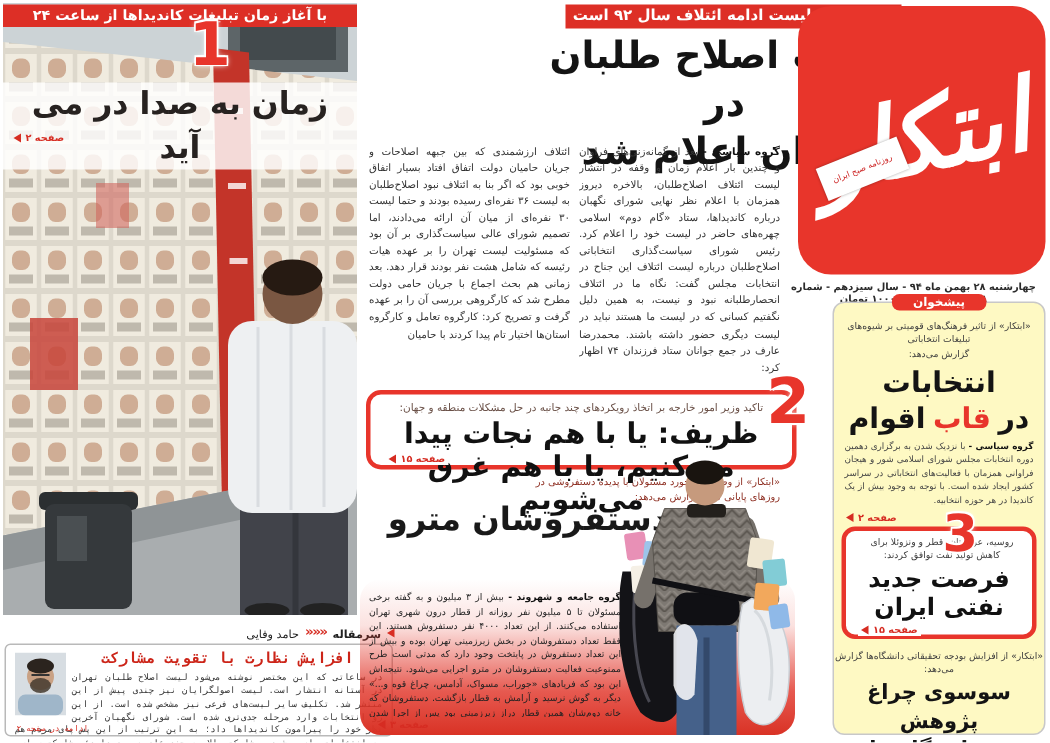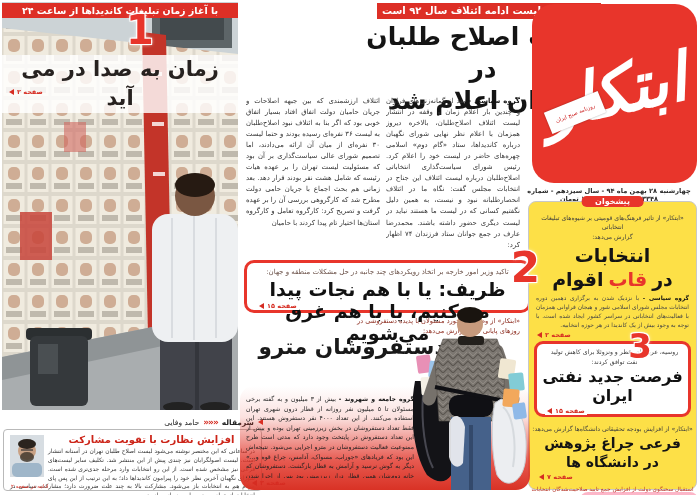--- a/index.html
+++ b/index.html
@@ -52,35 +52,35 @@
     text-align:justify;color:#222;z-index:2;overflow:hidden;}
   #vendor-pmark{position:absolute;left:252px;top:479px;z-index:2;}
   #vendor-photo{left:413px;top:303px;width:115px;height:187px;z-index:2;}
 
   
   #edit-header{left:3px;top:416px;width:260px;height:12px;display:flex;align-items:center;gap:4px;
     justify-content:flex-start;font-size:7.5px;color:#222;}
   #edit-header .tri{border-right-color:#d62c22;}
   .chev{color:#d62c22;font-weight:bold;font-size:9px;letter-spacing:-1px;}
   #edit-box{left:3px;top:429px;width:259px;height:62px;border:1px solid #b9b9b9;border-radius:4px;
-    background:#fff;padding:3px 6px;box-sizing:border-box;}
+    background:#fff;padding:3px 6px;box-sizing:border-box;font-family:Liberation Mono, monospace;}
   #edit-avatar{float:left;margin:2px 4px 0 0;}
   #edit-headline{text-align:center;font-size:10px;font-weight:bold;color:#cc2418;margin:1px 0 2px;}
   #edit-body{font-size:5.9px;line-height:1.5;text-align:justify;color:#333;}
   #edit-cont{position:absolute;left:7px;bottom:1px;font-size:5.3px;color:#d62c22;}
 
   
   #logo{right:3px;top:4px;width:165px;height:179px;background:#e8352b;border-radius:22px;overflow:hidden;}
   #logo-word{position:absolute;top:0;left:0;width:100%;height:100%;color:#fff;font-size:66px;
     font-weight:bold;font-style:italic;text-align:center;line-height:175px;transform:rotate(-12deg);}
   #logo-label{position:absolute;top:97px;left:14px;width:58px;height:23px;background:#fff;
     transform:rotate(-22deg);display:flex;align-items:center;justify-content:center;
     font-size:5.5px;color:#c22;box-shadow:0 0 2px rgba(0,0,0,.35);text-align:center;}
   #dateline{right:2px;top:187px;width:178px;text-align:center;font-size:6.6px;font-weight:bold;color:#2a2a2a;}
-  #rail-box{right:3px;top:201px;width:169px;height:289px;border:1px solid #c8c8c8;border-radius:8px;background:#fde047;box-sizing:border-box;}
+  #rail-box{right:3px;top:201px;width:142px;height:289px;border:1px solid #c8c8c8;border-radius:8px;background:#fef9c3;box-sizing:border-box;}
   #rail-tab{position:absolute;top:-6px;left:50%;transform:translateX(-50%);background:#e8352b;color:#fff;
     font-size:8px;font-weight:bold;padding:1px 14px;border-radius:5px;}
   .rail-kicker{text-align:center;font-size:6.2px;line-height:1.5;color:#3d3d3d;}
   #aghvam-kicker{margin-top:11px;padding:0 6px;}
   #aghvam-h1{text-align:center;font-size:19px;font-weight:bold;color:#141414;line-height:24px;margin-top:2px;}
   #aghvam-h2{display:flex;direction:rtl;justify-content:center;gap:5px;font-size:19px;font-weight:bold;
     color:#141414;line-height:24px;}
   #aghvam-h2 .red{color:#e8352b;}
   #aghvam-lead{margin:3px 7px 0;font-size:5.9px;line-height:1.55;text-align:justify;color:#444;}
   #aghvam-pmark{margin:1px 0 0 auto;margin-right:auto;margin-left:8px;}
@@ -274,21 +274,21 @@
       <div id="oil-headline">فرصت جدید نفتی ایران</div>
       <div id="oil-pmark" class="pmark">
         <span class="tri"></span>
         <span>صفحه ۱۵</span>
       </div>
     </div>
 
     <div id="research">
       <div class="rail-kicker">«ابتکار» از افزایش بودجه تحقیقاتی دانشگاه‌ها گزارش می‌دهد:</div>
       <div id="research-h">
-        <div>فرعی چراغ پژوهش</div>
+        <div>سوسوی چراغ پژوهش</div>
         <div>در دانشگاه ها</div>
       </div>
       <div id="research-pmark" class="pmark">
         <span class="tri"></span>
         <span>صفحه ۷</span>
       </div>
     </div>
 
     <div id="budget">
       <div class="rail-kicker" id="budget-kicker">استقبال سخنگوی دولت از افزایش جمع تایید صلاحیت‌شدگان انتخابات مجلس:</div>

